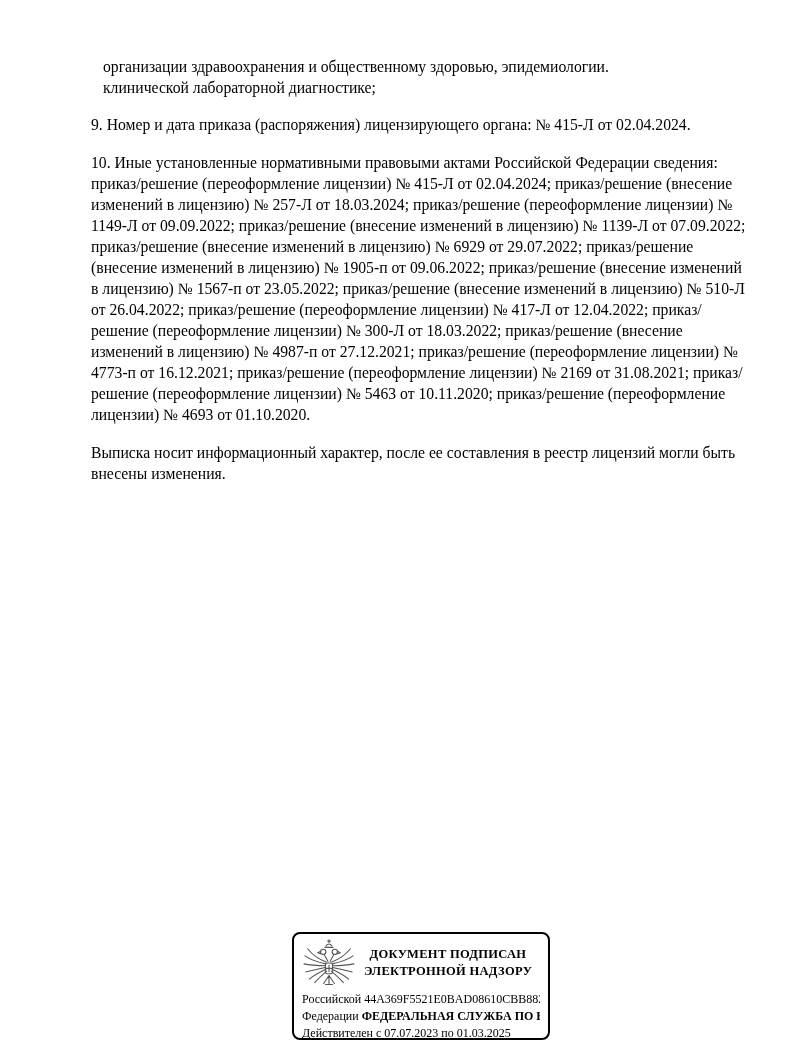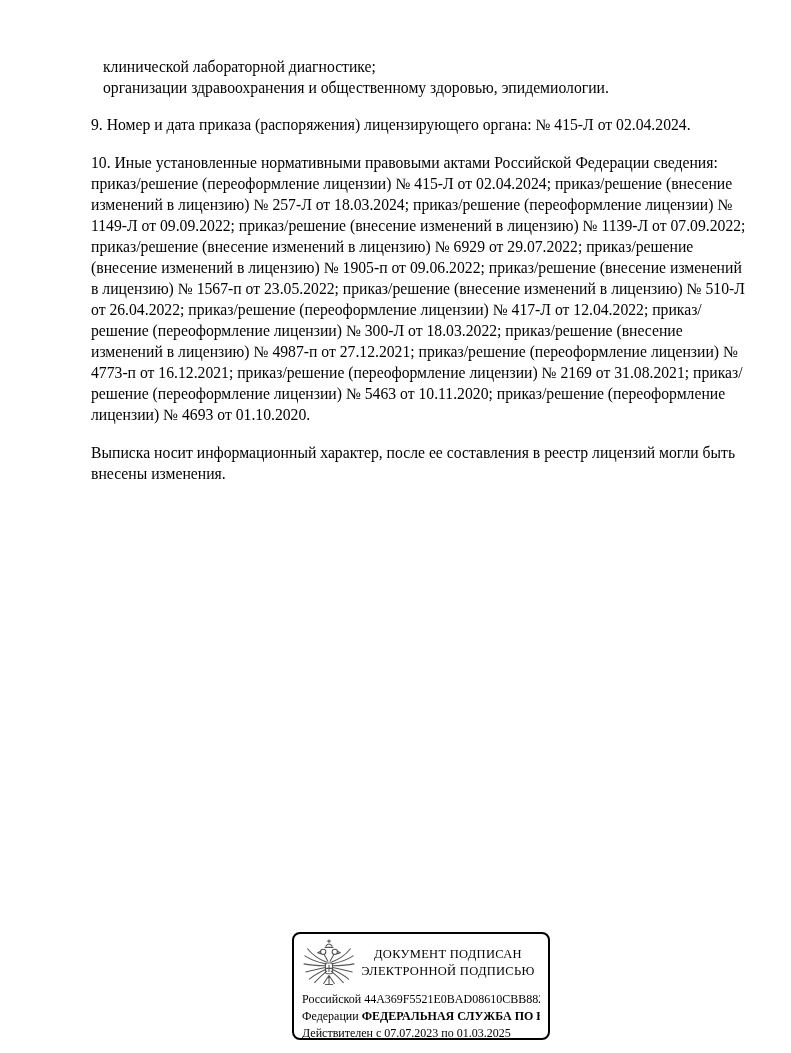--- a/index.html
+++ b/index.html
@@ -47,41 +47,42 @@
     flex: 0 0 auto;
     width: 54px; height: 50px;
   }
   .stamp-title {
     flex: 1;
     text-align: center;
     font-size: 12.5px;
     line-height: 17px;
     letter-spacing: 0.3px;
     color: #000000;
+    font-weight: bold;
   }
   .stamp-rows {
     margin-top: 2px;
     font-size: 12px;
     line-height: 17px;
     white-space: nowrap;
     overflow: hidden;
   }
   .stamp-row { white-space: nowrap; overflow: hidden; }
   .owner-value { font-weight: bold; }
 </style>
 </head>
 <body>
 
 <div class="page">
 
   <div class="doc-text">
 
     <div class="continuation">
+      <div>организации здравоохранения и общественному здоровью, эпидемиологии.</div>
       <div>клинической лабораторной диагностике;</div>
-      <div>организации здравоохранения и общественному здоровью, эпидемиологии.</div>
     </div>
 
     <div class="para">9. Номер и дата приказа (распоряжения) лицензирующего органа: № 415-Л от 02.04.2024.</div>
 
     <div class="para">10. Иные установленные нормативными правовыми актами Российской Федерации сведения: приказ/решение (переоформление лицензии) № 415-Л от 02.04.2024; приказ/решение (внесение изменений в лицензию) № 257-Л от 18.03.2024; приказ/решение (переоформление лицензии) № 1149-Л от 09.09.2022; приказ/решение (внесение изменений в лицензию) № 1139-Л от 07.09.2022; приказ/решение (внесение изменений в лицензию) № 6929 от 29.07.2022; приказ/решение (внесение изменений в лицензию) № 1905-п от 09.06.2022; приказ/решение (внесение изменений в лицензию) № 1567-п от 23.05.2022; приказ/решение (внесение изменений в лицензию) № 510-Л от 26.04.2022; приказ/решение (переоформление лицензии) № 417-Л от 12.04.2022; приказ/решение (переоформление лицензии) № 300-Л от 18.03.2022; приказ/решение (внесение изменений в лицензию) № 4987-п от 27.12.2021; приказ/решение (переоформление лицензии) № 4773-п от 16.12.2021; приказ/решение (переоформление лицензии) № 2169 от 31.08.2021; приказ/решение (переоформление лицензии) № 5463 от 10.11.2020; приказ/решение (переоформление лицензии) № 4693 от 01.10.2020.</div>
 
     <div class="para note">Выписка носит информационный характер, после ее составления в реестр лицензий могли быть внесены изменения.</div>
 
   </div>
 
@@ -118,21 +119,21 @@
 
             <rect x="26" y="28" width="8" height="12" rx="2"></rect>
             <path d="M30 30.5 v7 M26.8 34 h6.4"></path>
 
             <path d="M30 42 l-6 9 M30 42 v10 M30 42 l6 9 M26 52 h8"></path>
           </g>
         </svg>
       </div>
       <div class="stamp-title">
         <div>ДОКУМЕНТ ПОДПИСАН</div>
-        <div>ЭЛЕКТРОННОЙ ПОДПИСЬЮ</div>
+        <div>ЭЛЕКТРОННОЙ НАДЗОРУ</div>
       </div>
     </div>
 
     <div class="stamp-rows">
       <div class="stamp-row">
         <span>Российской </span>
         <span>44A369F5521E0BAD08610CBB88257ED3</span>
       </div>
       <div class="stamp-row">
         <span>Федерации </span>

